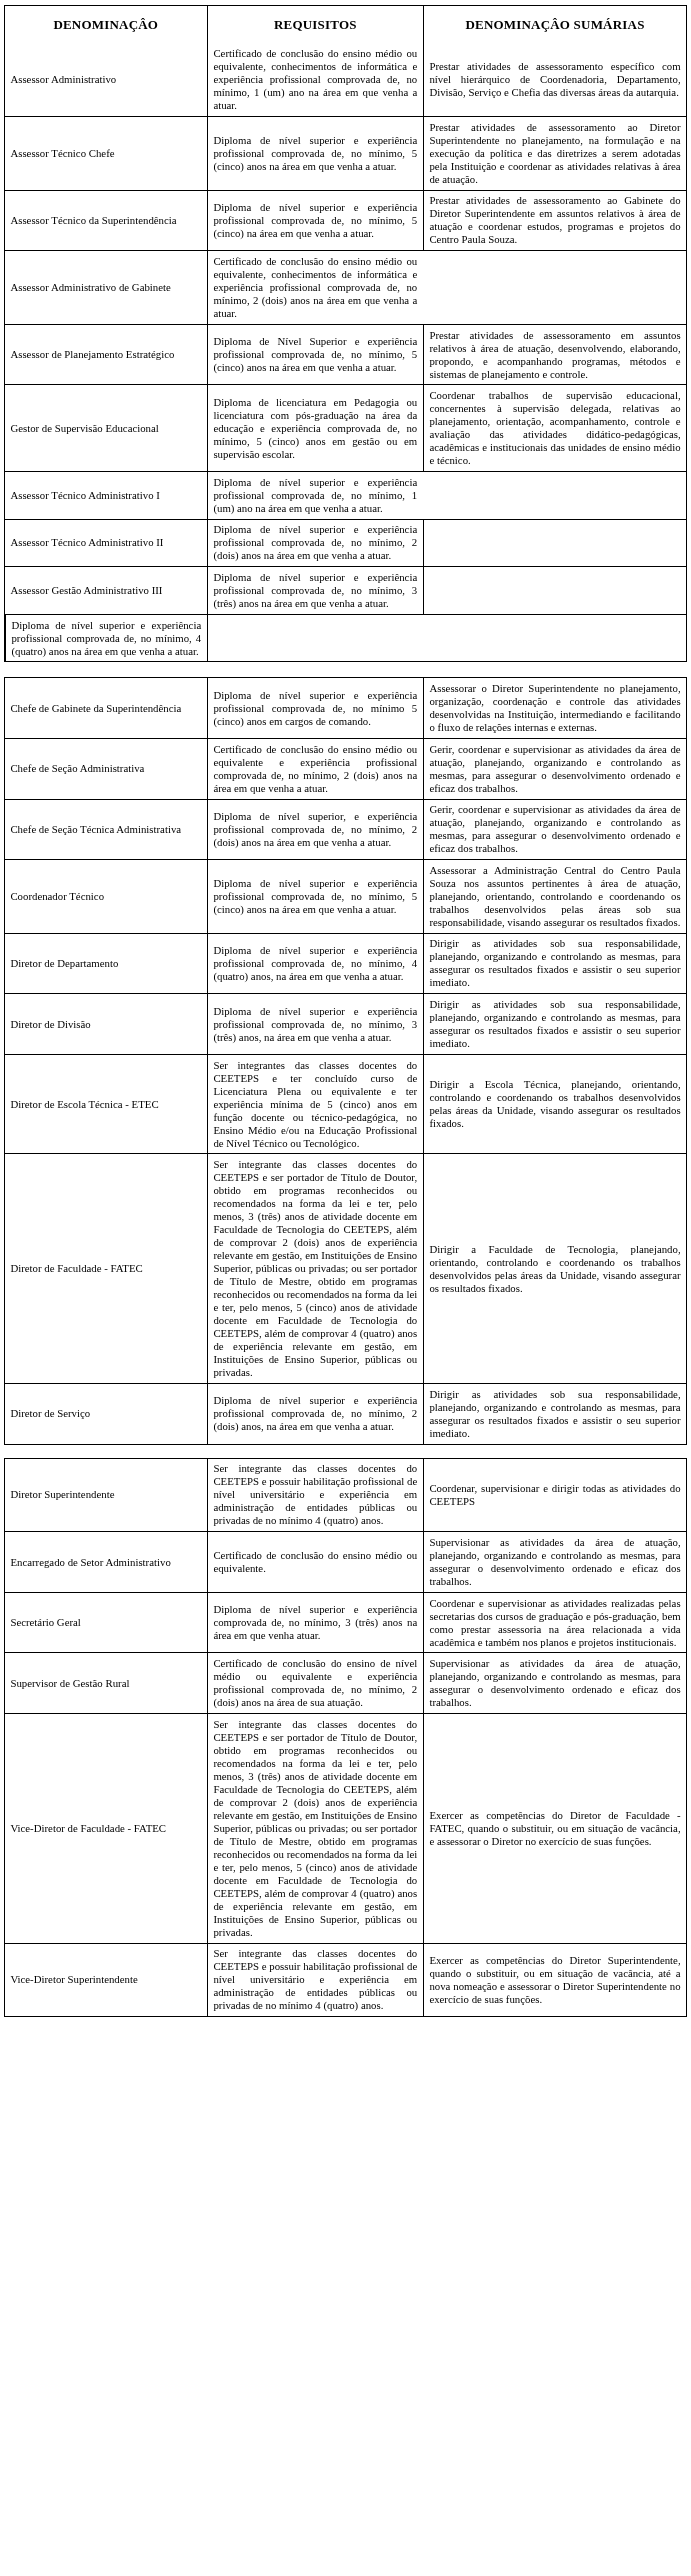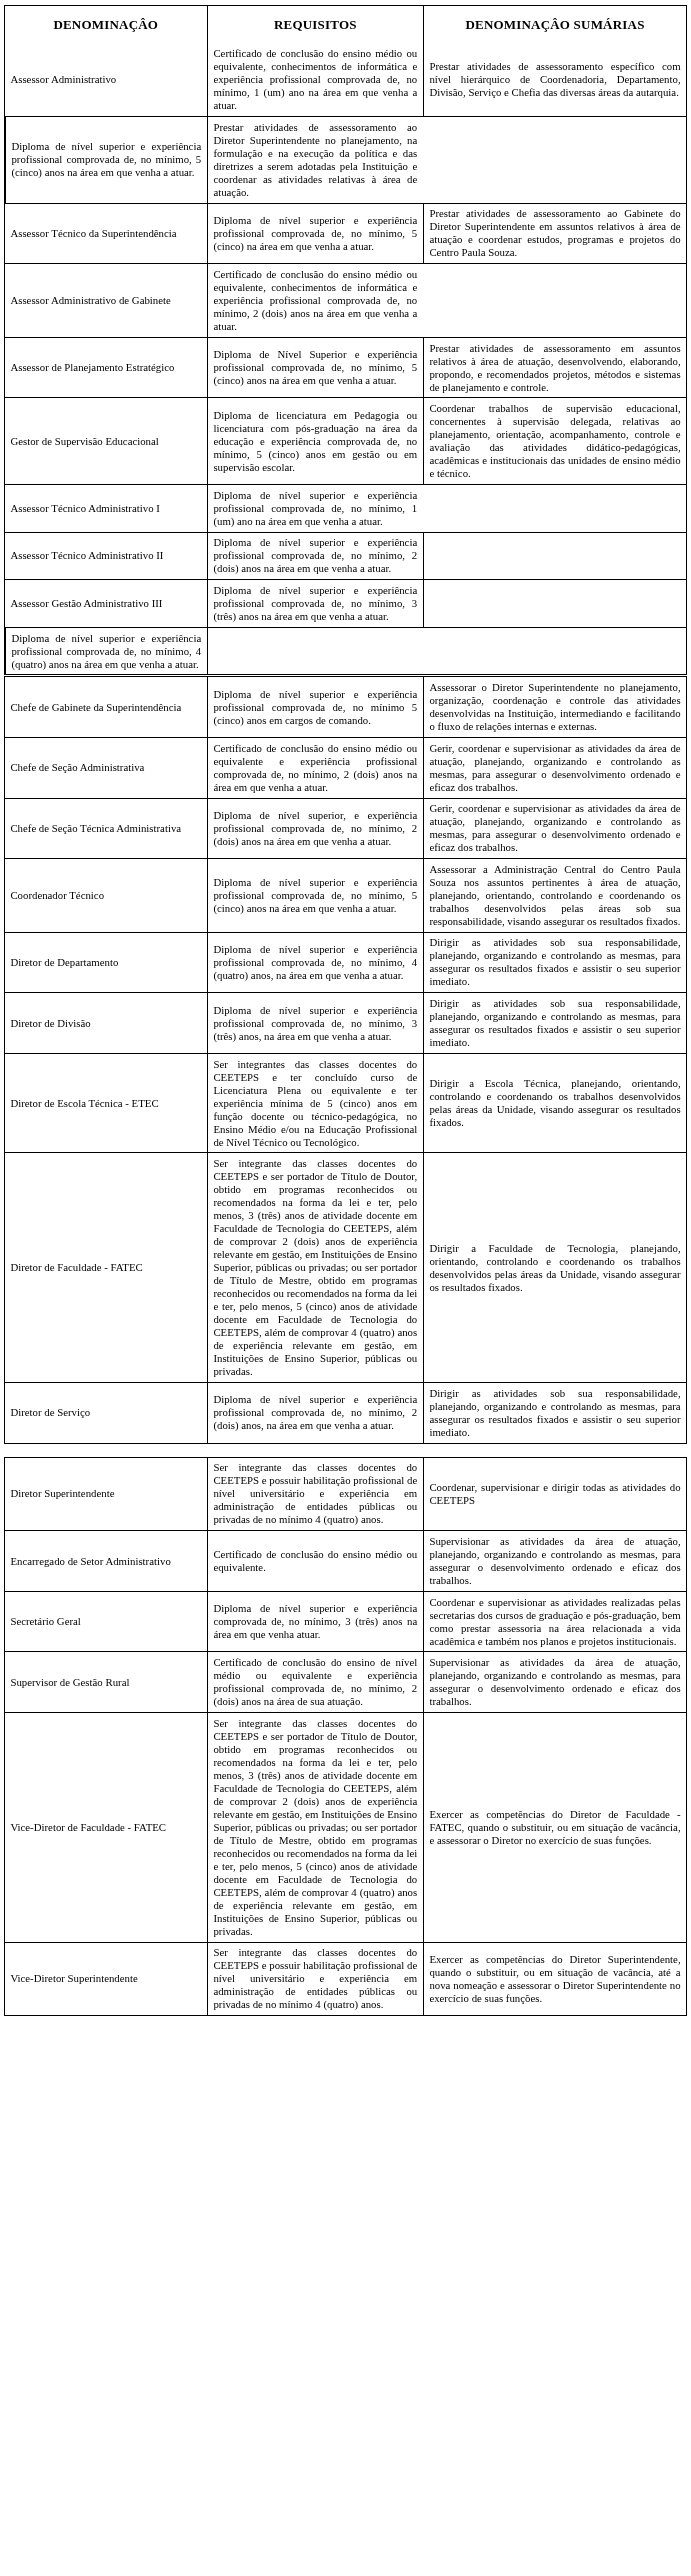--- a/index.html
+++ b/index.html
@@ -6,21 +6,21 @@
   body {
     width:691px;
     color:#000000;
     font-family:"Liberation Serif", "DejaVu Serif", serif;
     font-size:10.8px;
     line-height:13px;
     -webkit-font-smoothing:antialiased;
   }
   .doc { padding:4.7px 3.8px 7.5px 3.8px; }
   .table-block { border:1.9px solid #000000; background:#ffffff; }
-  .table-block.gap-sm { margin-bottom:1px; }
+  .table-block.gap-sm { margin-bottom:15px; }
   .table-block.gap-md { margin-bottom:13px; }
   .row { display:grid; grid-template-columns:202px 216px 1fr; }
   .row + .row { border-top:0.9px solid #000000; }
   .cell {
     padding:3.8px 5.6px;
     display:flex;
     align-items:center;
     min-height:20.7px;
     overflow:hidden;
   }
@@ -63,20 +63,23 @@
     </div>
     <div class="cell c2">
       <div class="txt">Certificado de conclusão do ensino médio ou equivalente, conhecimentos de informática e experiência profissional comprovada de, no mínimo, 1 (um) ano na área em que venha a atuar.</div>
     </div>
     <div class="cell c3">
       <div class="txt">Prestar atividades de assessoramento específico com nível hierárquico de Coordenadoria, Departamento, Divisão, Serviço e Chefia das diversas áreas da autarquia.</div>
     </div>
   </div>
 
   <div class="row">
+    <div class="cell c1">
+      <div class="txt">Assessor Técnico Chefe</div>
+    </div>
     <div class="cell c2">
       <div class="txt">Diploma de nível superior e experiência profissional comprovada de, no mínimo, 5 (cinco) anos na área em que venha a atuar.</div>
     </div>
     <div class="cell c3">
       <div class="txt">Prestar atividades de assessoramento ao Diretor Superintendente no planejamento, na formulação e na execução da política e das diretrizes a serem adotadas pela Instituição e coordenar as atividades relativas à área de atuação.</div>
     </div>
   </div>
 
   <div class="row">
     <div class="cell c1">
@@ -100,21 +103,21 @@
   </div>
 
   <div class="row">
     <div class="cell c1">
       <div class="txt">Assessor de Planejamento Estratégico</div>
     </div>
     <div class="cell c2">
       <div class="txt">Diploma de Nível Superior e experiência profissional comprovada de, no mínimo, 5 (cinco) anos na área em que venha a atuar.</div>
     </div>
     <div class="cell c3">
-      <div class="txt">Prestar atividades de assessoramento em assuntos relativos à área de atuação, desenvolvendo, elaborando, propondo, e recomendados projetos, métodos e sistemas de planejamento e controle.</div>
+      <div class="txt">Prestar atividades de assessoramento em assuntos relativos à área de atuação, desenvolvendo, elaborando, propondo, e acompanhando programas, métodos e sistemas de planejamento e controle.</div>
     </div>
   </div>
 
   <div class="row">
     <div class="cell c1">
       <div class="txt">Gestor de Supervisão Educacional</div>
     </div>
     <div class="cell c2">
       <div class="txt">Diploma de licenciatura em Pedagogia ou licenciatura com pós-graduação na área da educação e experiência comprovada de, no mínimo, 5 (cinco) anos em gestão ou em supervisão escolar.</div>
     </div>

